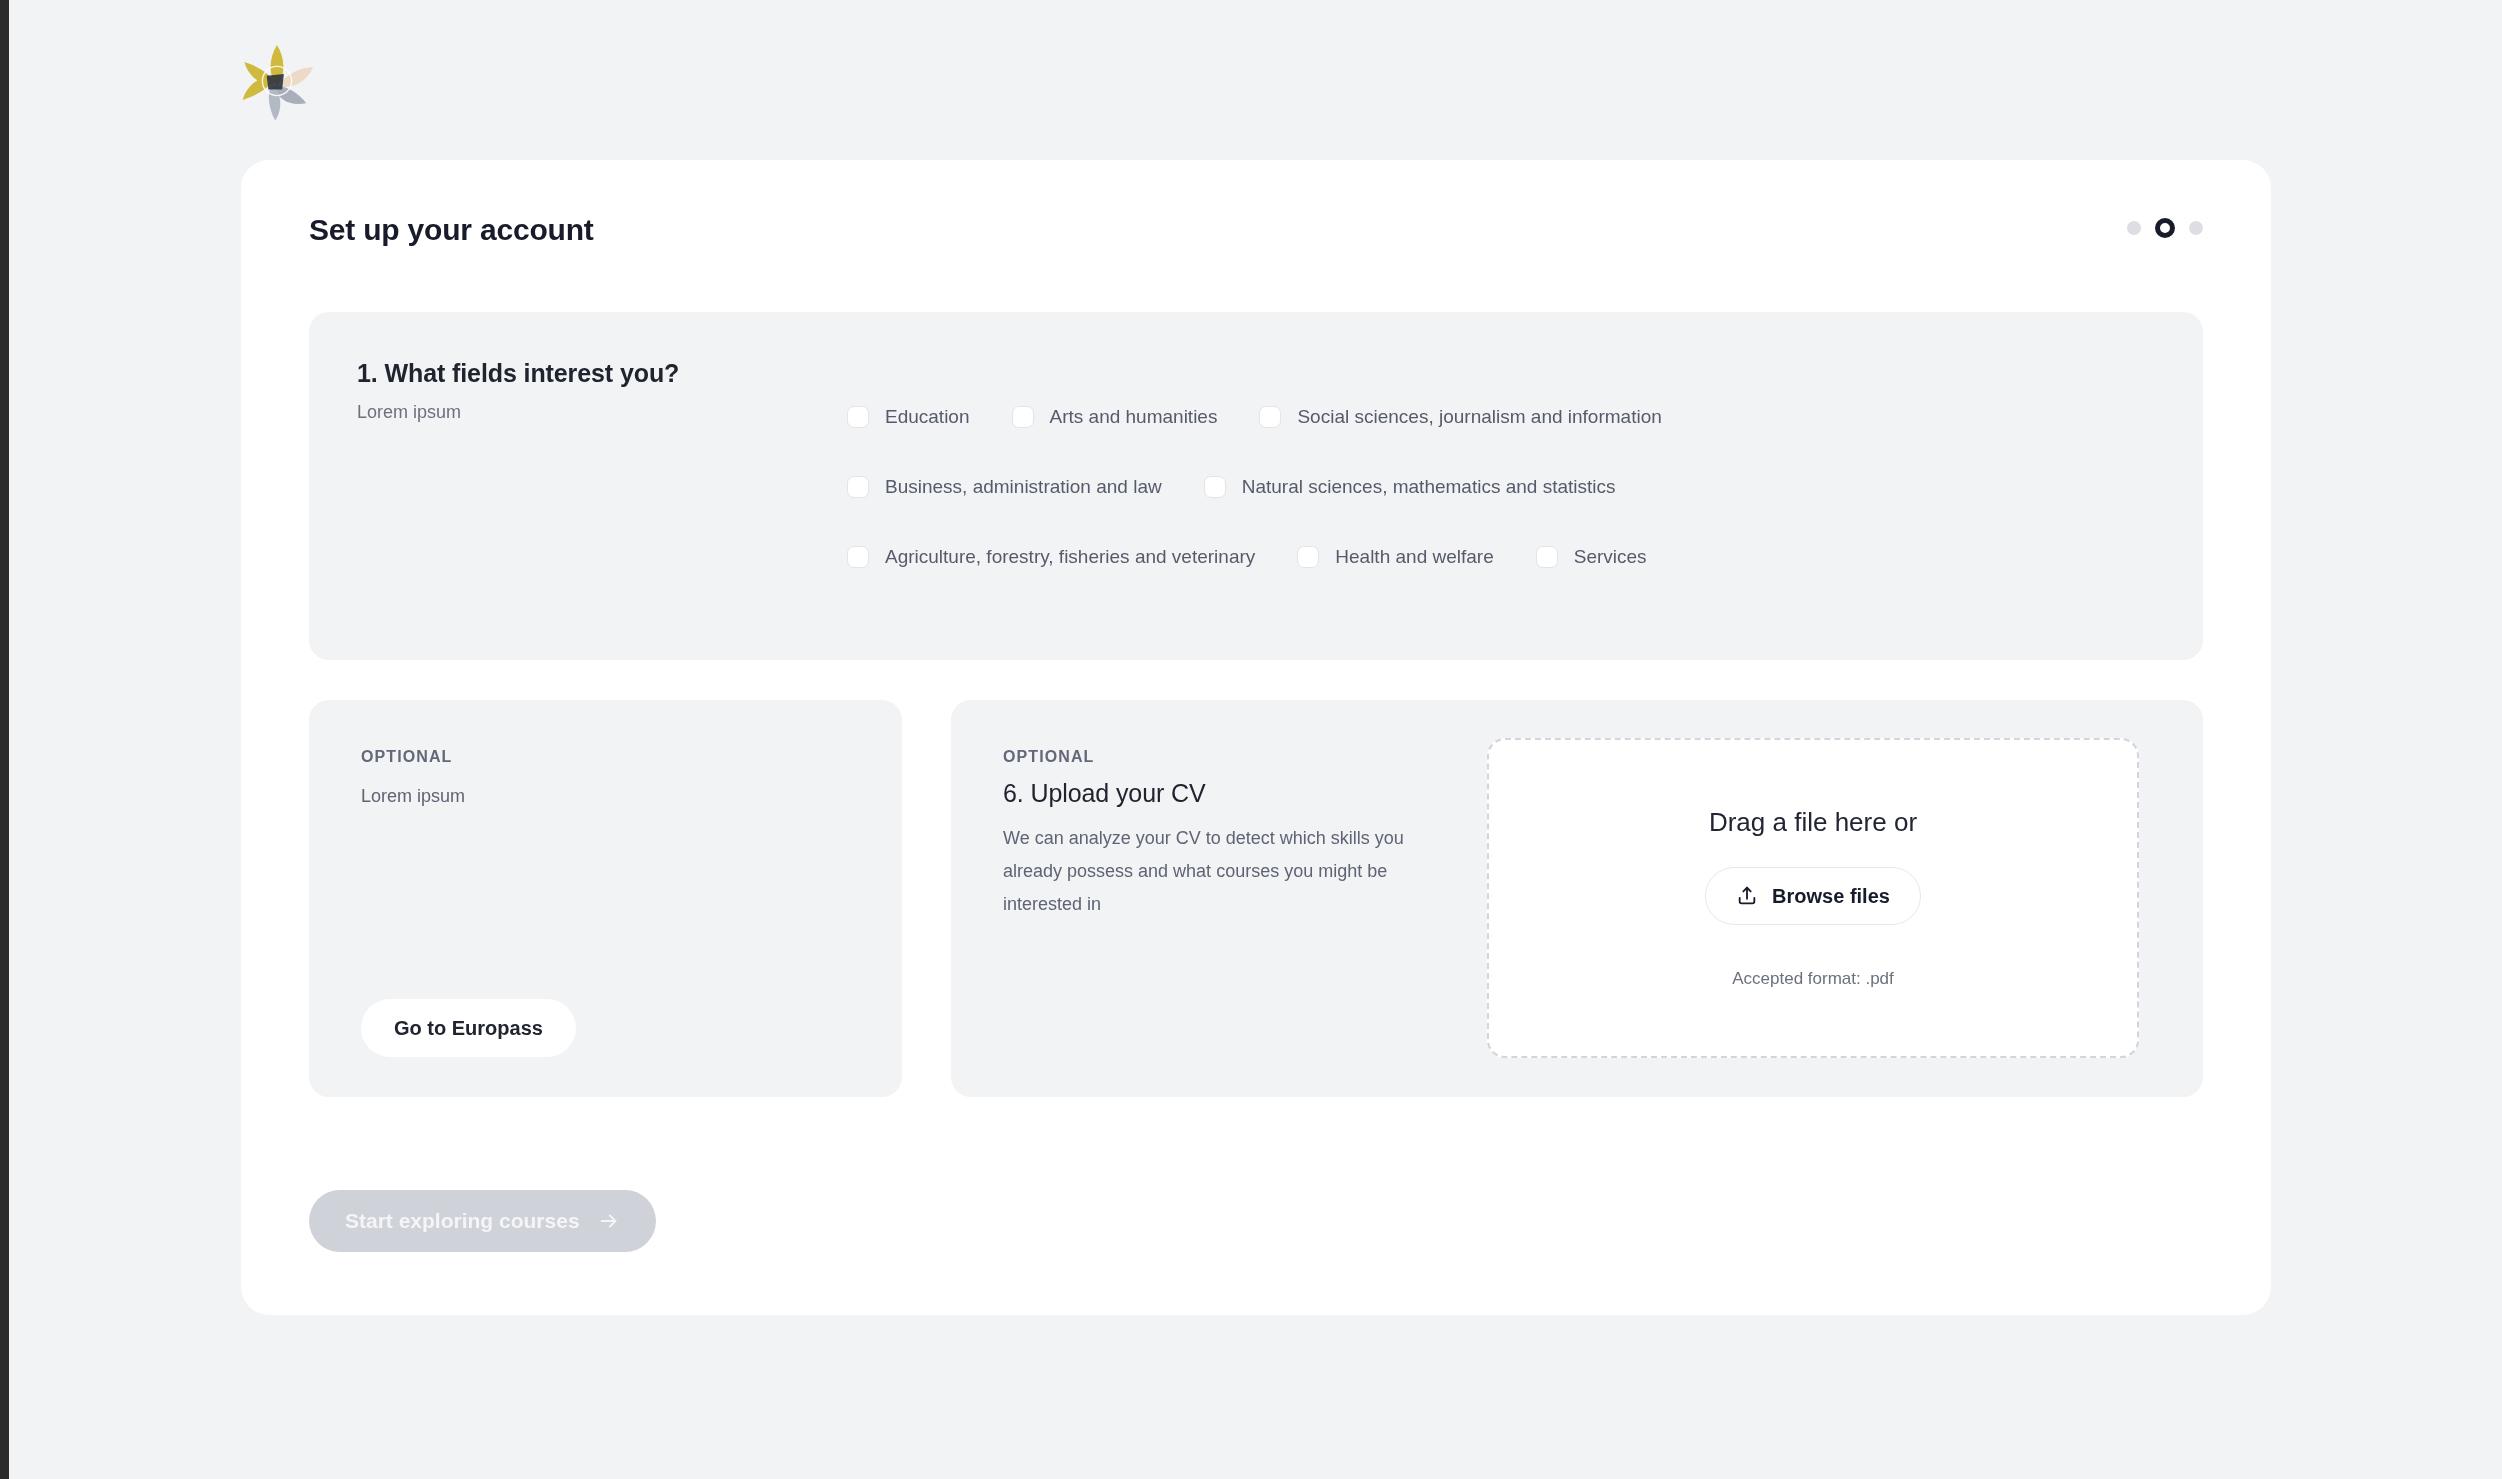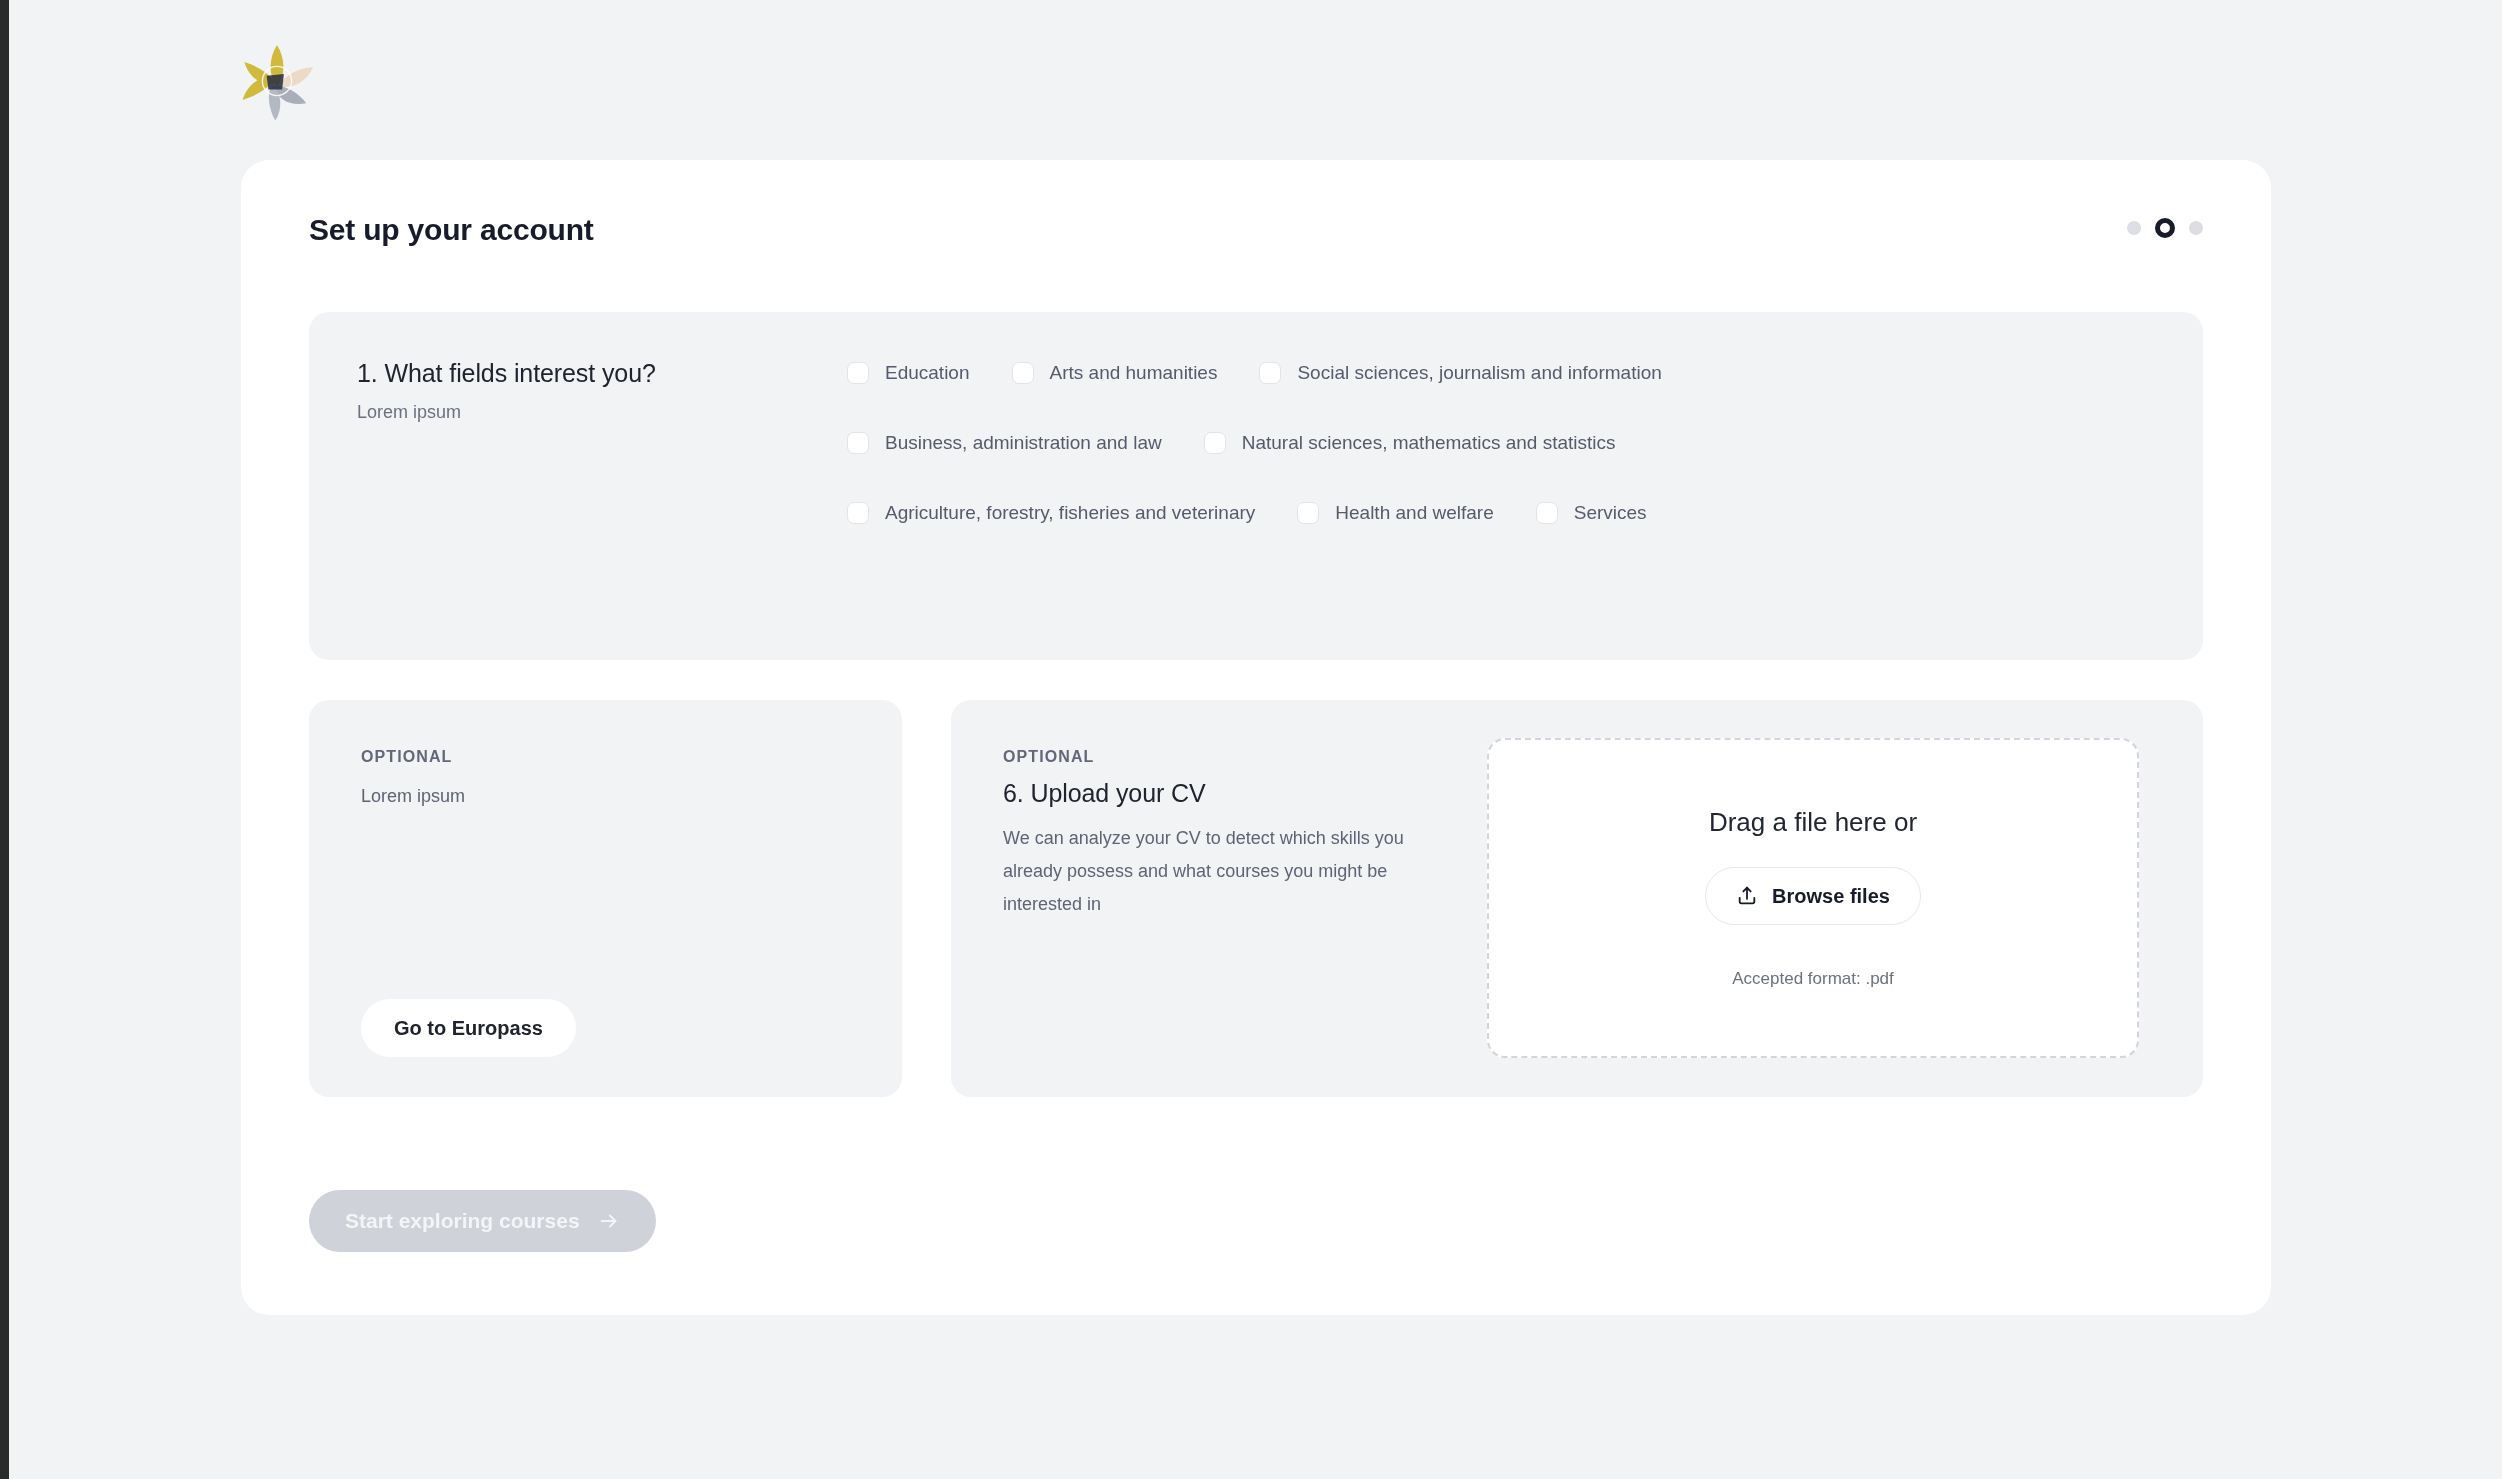--- a/index.html
+++ b/index.html
@@ -98,21 +98,21 @@
   }
 
   .field-left {
     position: absolute;
     left: 48px; top: 44px;
     width: 460px;
   }
 
   .sec-title {
     font-size: 25px;
-    font-weight: 400;
+    font-weight: 700;
     color: #20242f;
     line-height: 34px;
     letter-spacing: -0.1px;
   }
   .sec-sub {
     margin-top: 10px;
     font-size: 18px;
     color: #6c7180;
     line-height: 24px;
   }
@@ -120,21 +120,21 @@
   .checkbox-area {
     position: absolute;
     left: 538px;
     top: 48px;
     right: 28px;
     bottom: 20px;
   }
 
   .cb-row {
     display: flex;
-    align-items: flex-start;
+    align-items: flex-end;
     height: 70px;
   }
   .cb-row + .cb-row { margin-top: 0; }
 
   .cb-item {
     display: flex;
     align-items: center;
     gap: 16px;
     margin-right: 42px;
     cursor: pointer;

